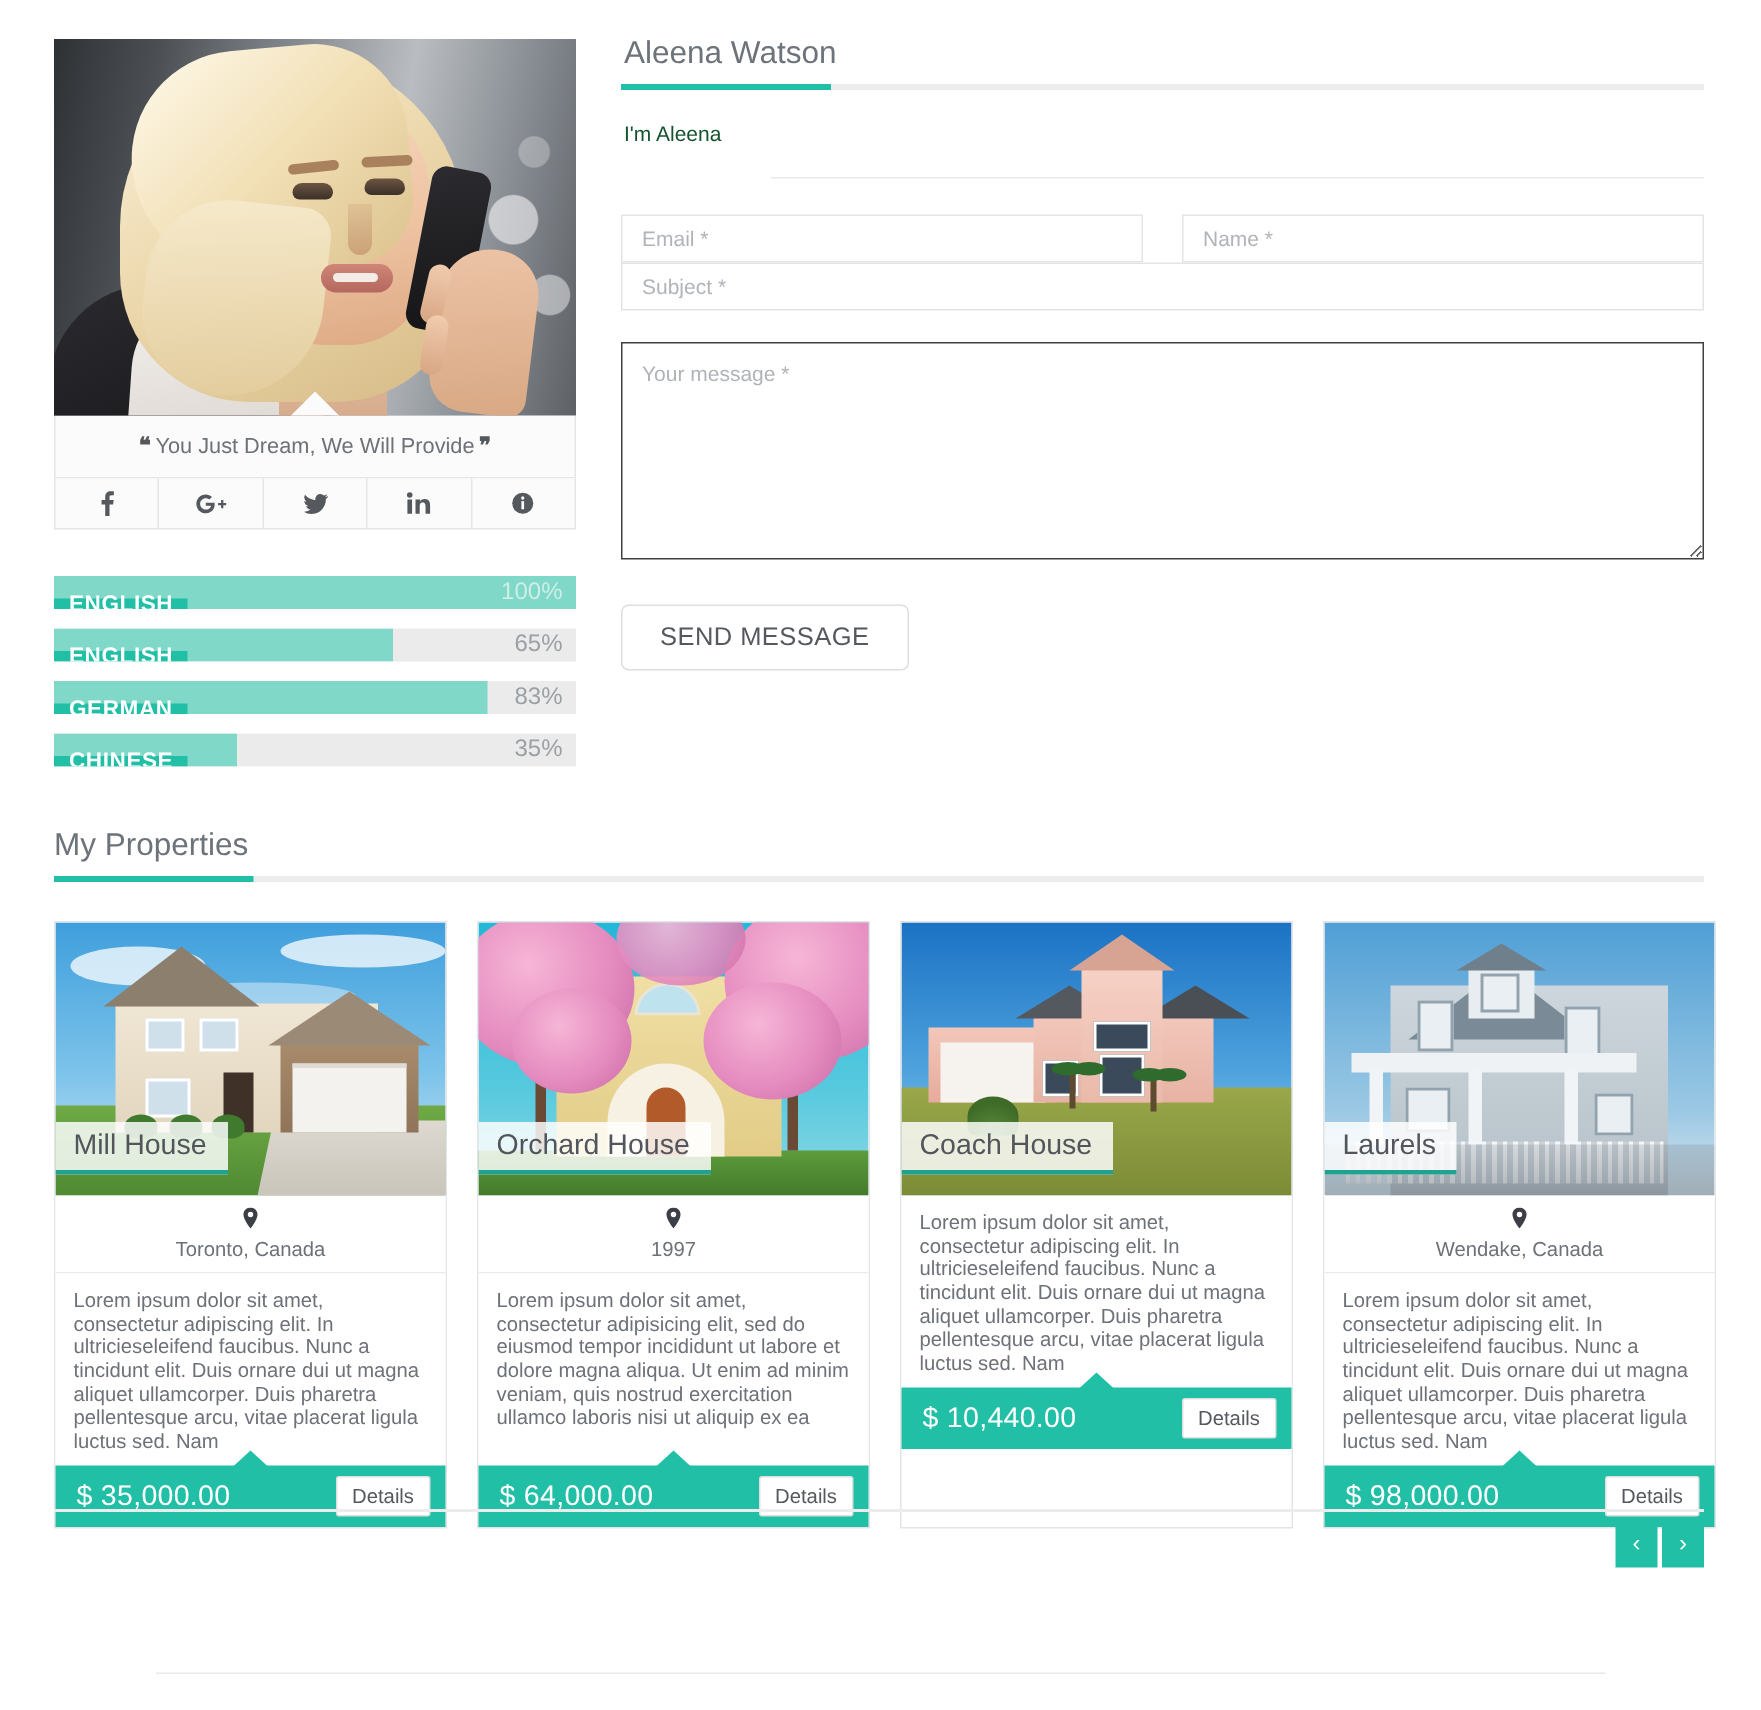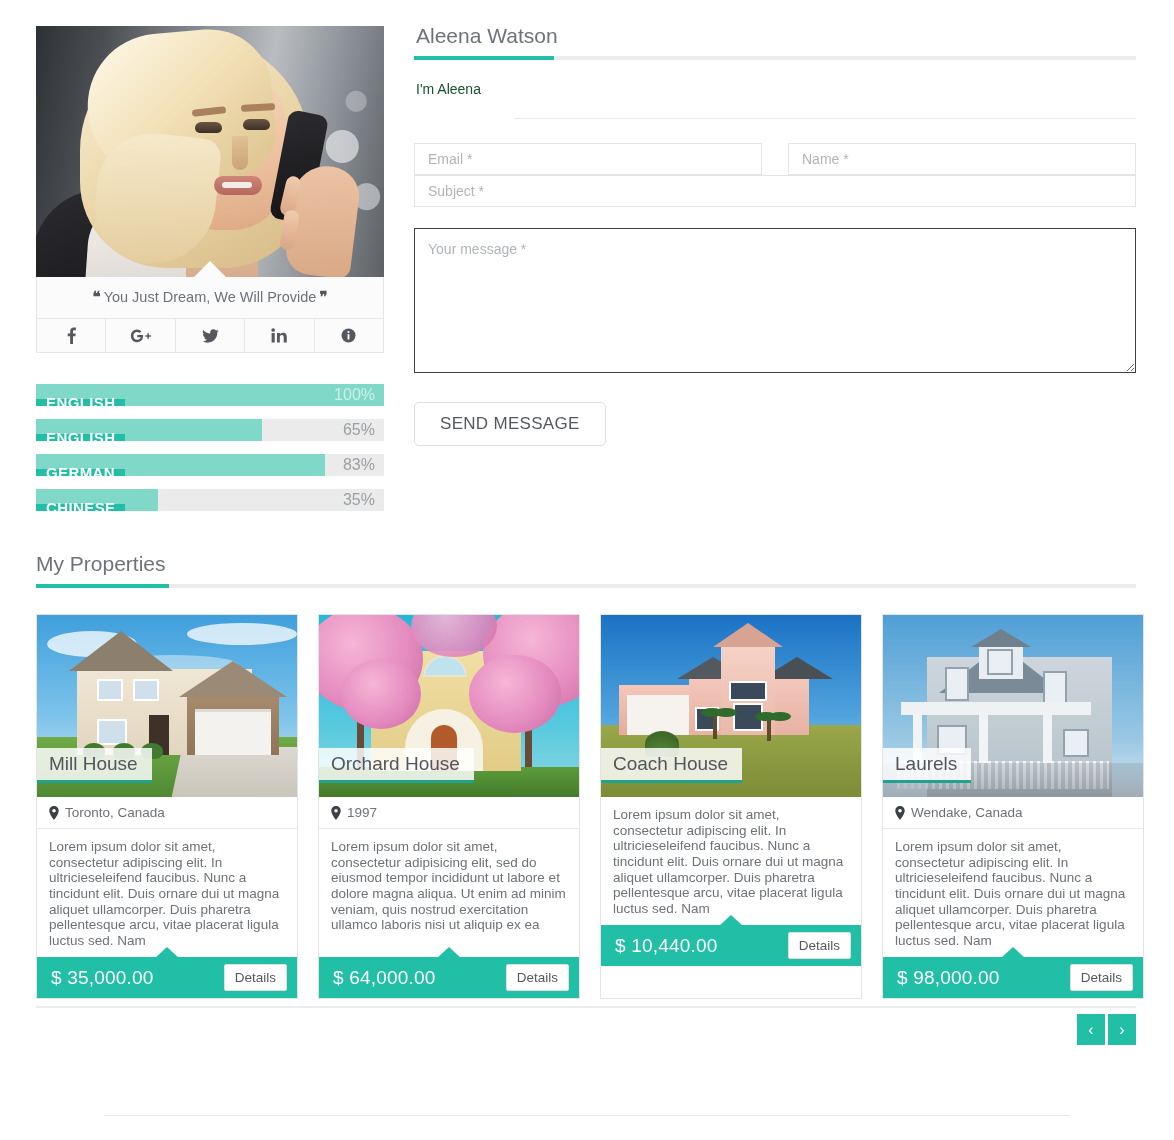--- a/index.html
+++ b/index.html
@@ -401,20 +401,21 @@
     font-size: 19px; color: #52565c; white-space: nowrap;
   }
 
   .card-loc {
     border-bottom: 1px solid #eaeaea;
     padding: 8px 12px 8px 12px;
     font-size: 13.5px;
     color: #6d7278;
     display: flex; align-items: center; gap: 6px;
     background: #fff;
+    flex-direction: column;
   }
   .pin { color: #3c4046; font-size: 13px; line-height: 1; }
 
   .card-desc {
     padding: 10px 12px 14px;
     font-size: 13.5px;
     line-height: 1.16;
     color: #6d7278;
     height: 128px;
     overflow: hidden;

